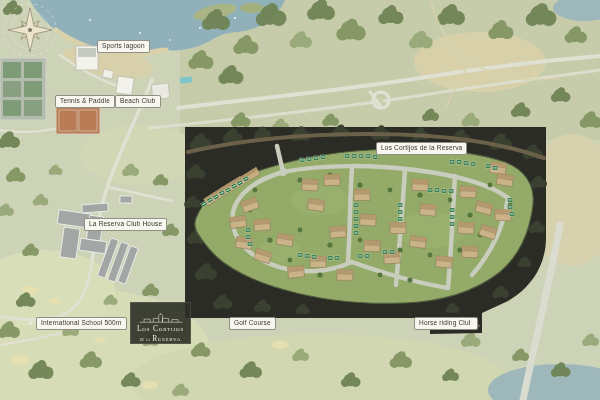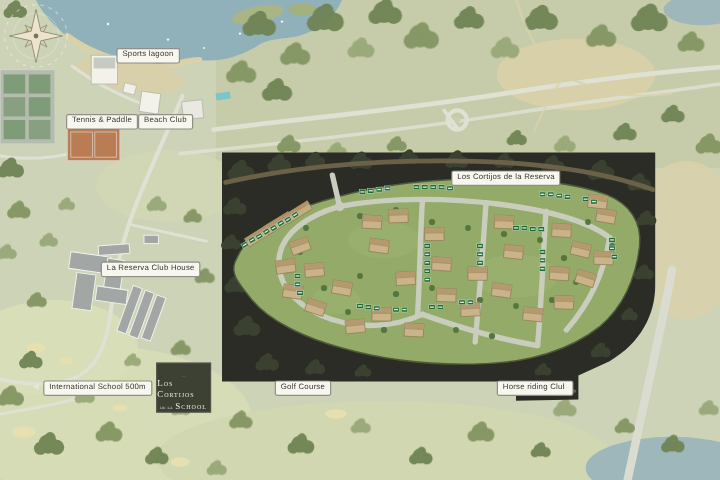--- a/index.html
+++ b/index.html
@@ -12,21 +12,21 @@
     position:absolute;font-size:6.5px;line-height:1;color:#35352e;
     background:#f8f7ef;border:1px solid rgba(110,110,100,.75);
     border-radius:2px;padding:2px 4px;white-space:nowrap;z-index:5;
     letter-spacing:.2px;
   }
   .arrow-glyph{
     position:absolute;font-size:7px;line-height:1;z-index:6;
   }
   .inset-title{z-index:7;}
   .logo-box{
-    position:absolute;left:130px;top:302px;width:46px;height:42px;
+    position:absolute;left:130px;top:302px;width:61px;height:42px;
     background:rgba(44,48,38,.9);border:1px solid rgba(255,255,255,.12);
     z-index:8;display:flex;flex-direction:column;align-items:center;
     justify-content:flex-start;color:#efeee4;
     font-family:"Liberation Serif",serif;box-sizing:border-box;padding-top:10px;
   }
   .logo-line1{font-variant:small-caps;font-size:7.5px;letter-spacing:.8px;margin-top:1px;}
   .logo-line2{display:flex;align-items:baseline;margin-top:1px;}
   .logo-line2 .small{font-variant:small-caps;font-size:4px;letter-spacing:.3px;margin-right:2px;opacity:.9;}
   .logo-line2 .big{font-variant:small-caps;font-size:7.5px;letter-spacing:.8px;}
 </style>
@@ -422,17 +422,17 @@
       <path d="M27,12 V4 C27,2.5 28,1.5 29.5,1.5 C31,1.5 32,2.5 32,4 V12"></path>
       <path d="M29.5,1.5 V0.2"></path>
       <path d="M20,12 V7 H27"></path>
       <path d="M32,12 V7 H40 V12"></path>
       <path d="M44,12 V8.5 H52 V12"></path>
     </g>
   </svg>
   <div class="logo-line1">Los Cortijos</div>
   <div class="logo-line2">
     <span class="small">de la</span>
-    <span class="big">School</span>
+    <span class="big">Reserva</span>
   </div>
 </div>
 
 </div>
 
 </body></html>

